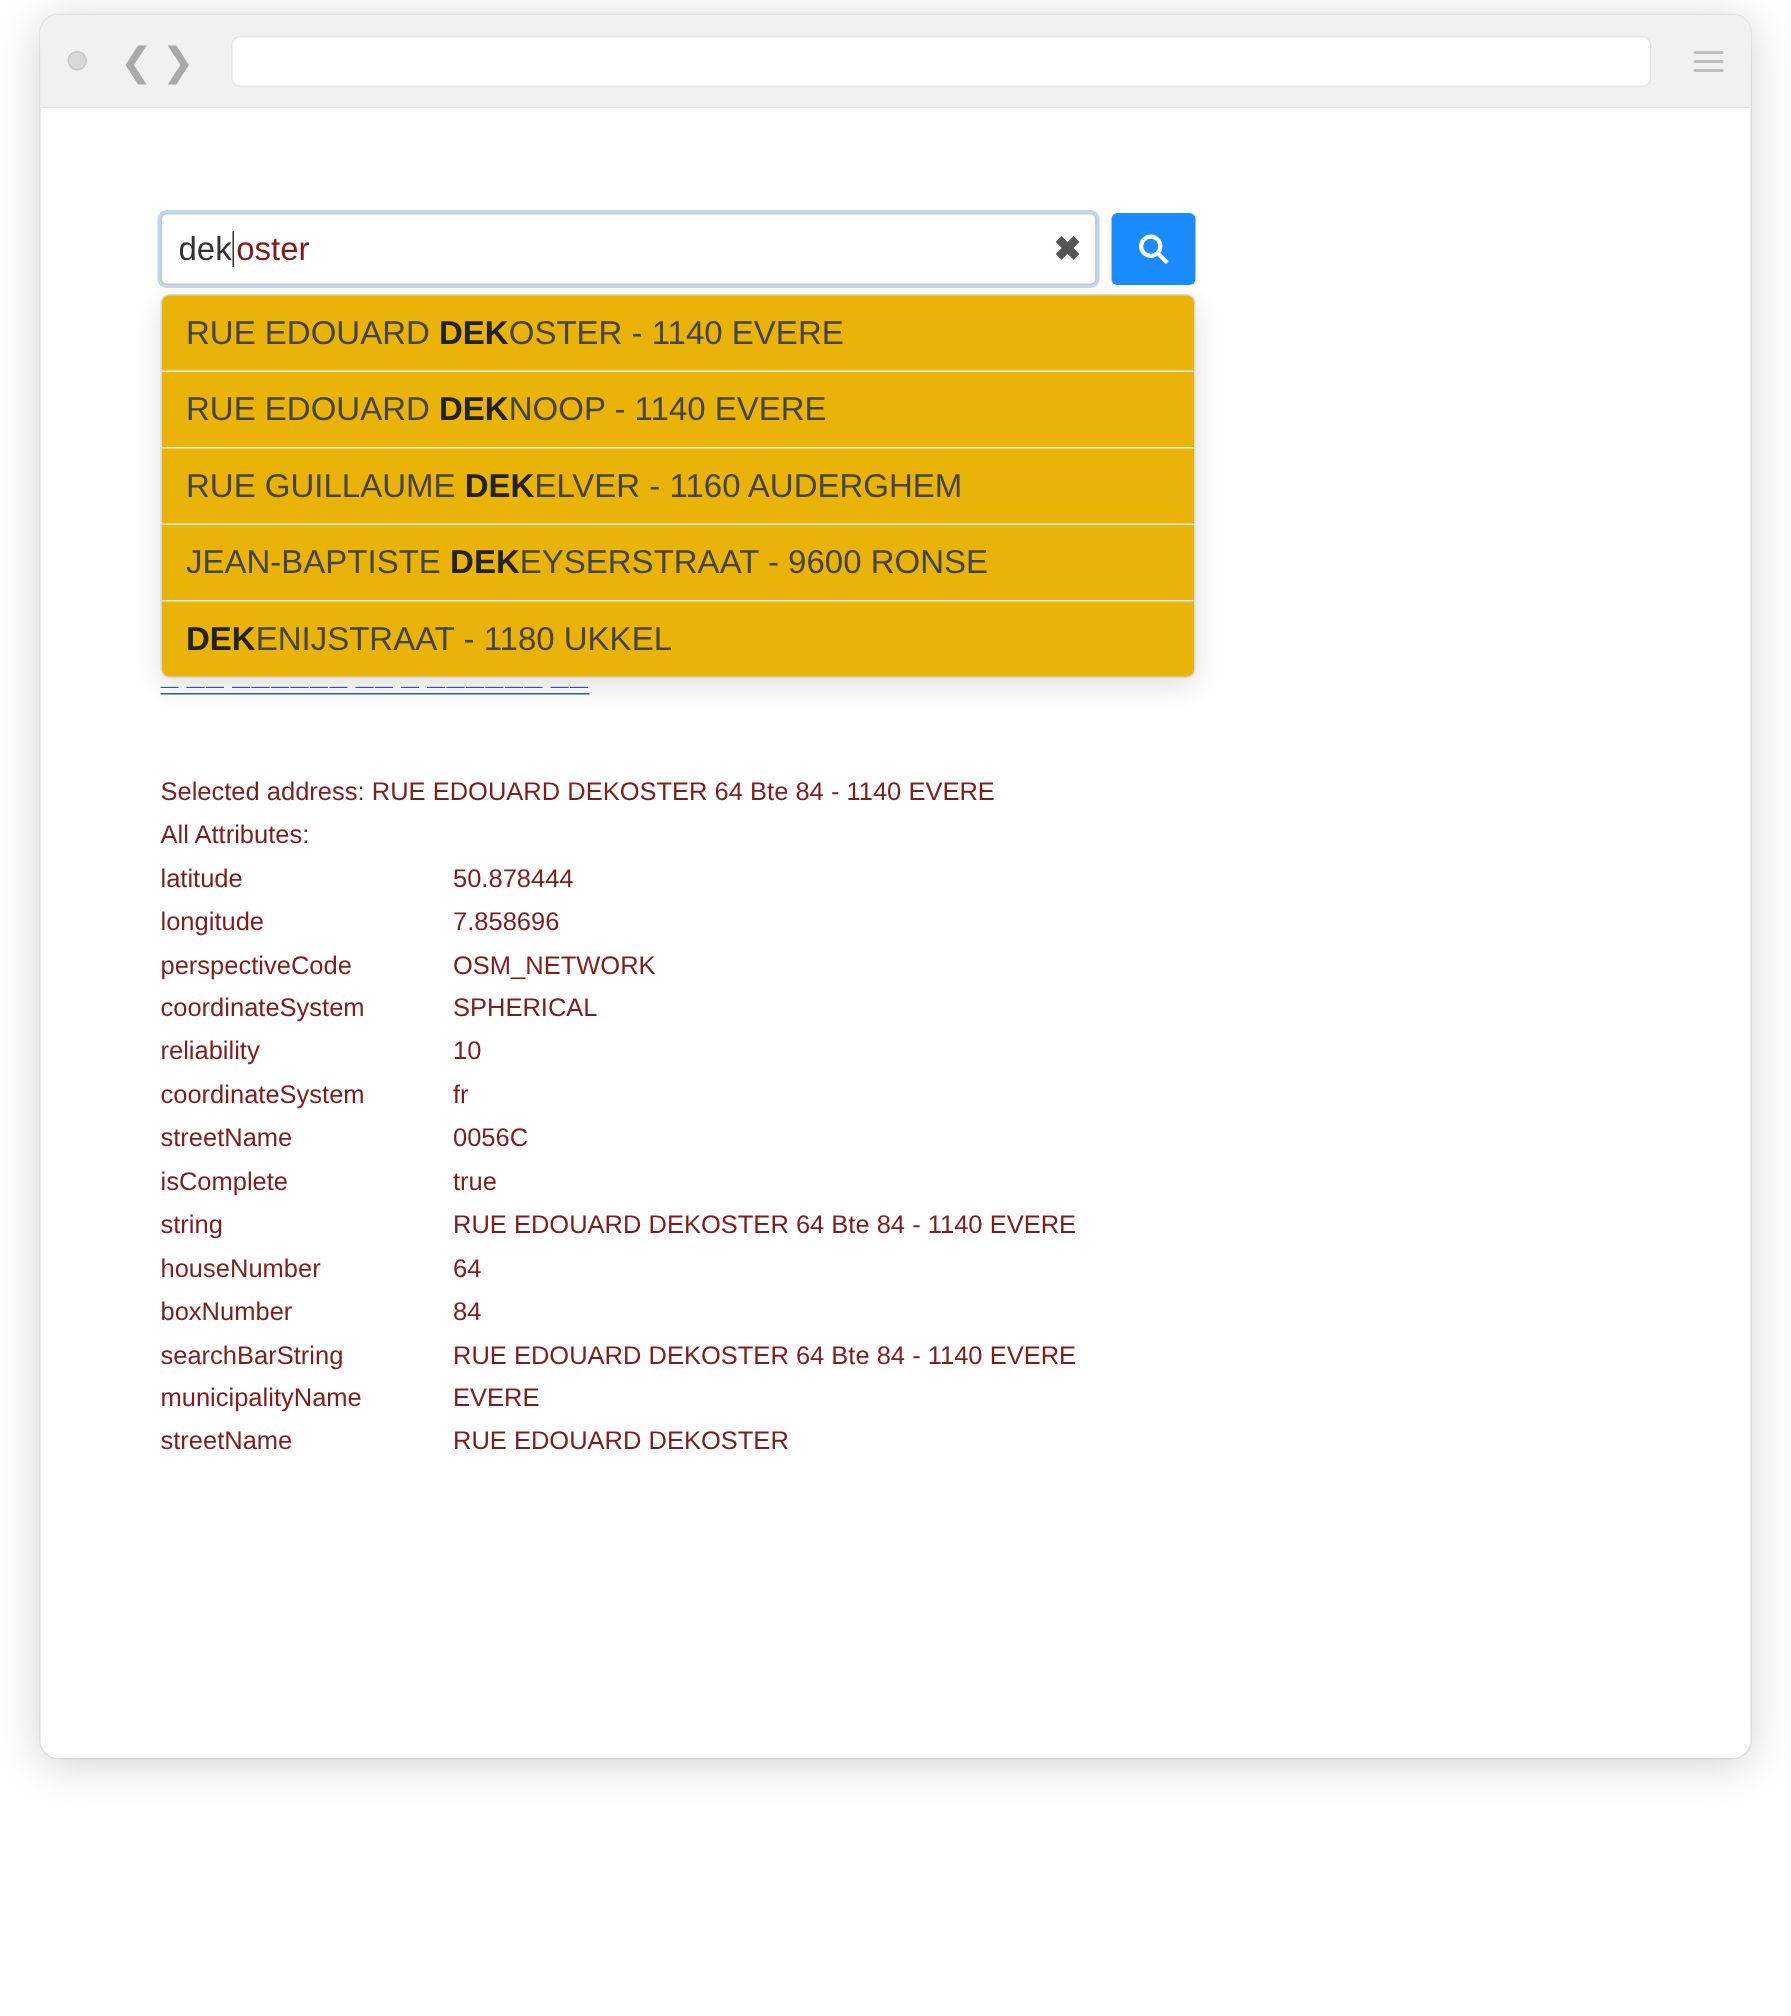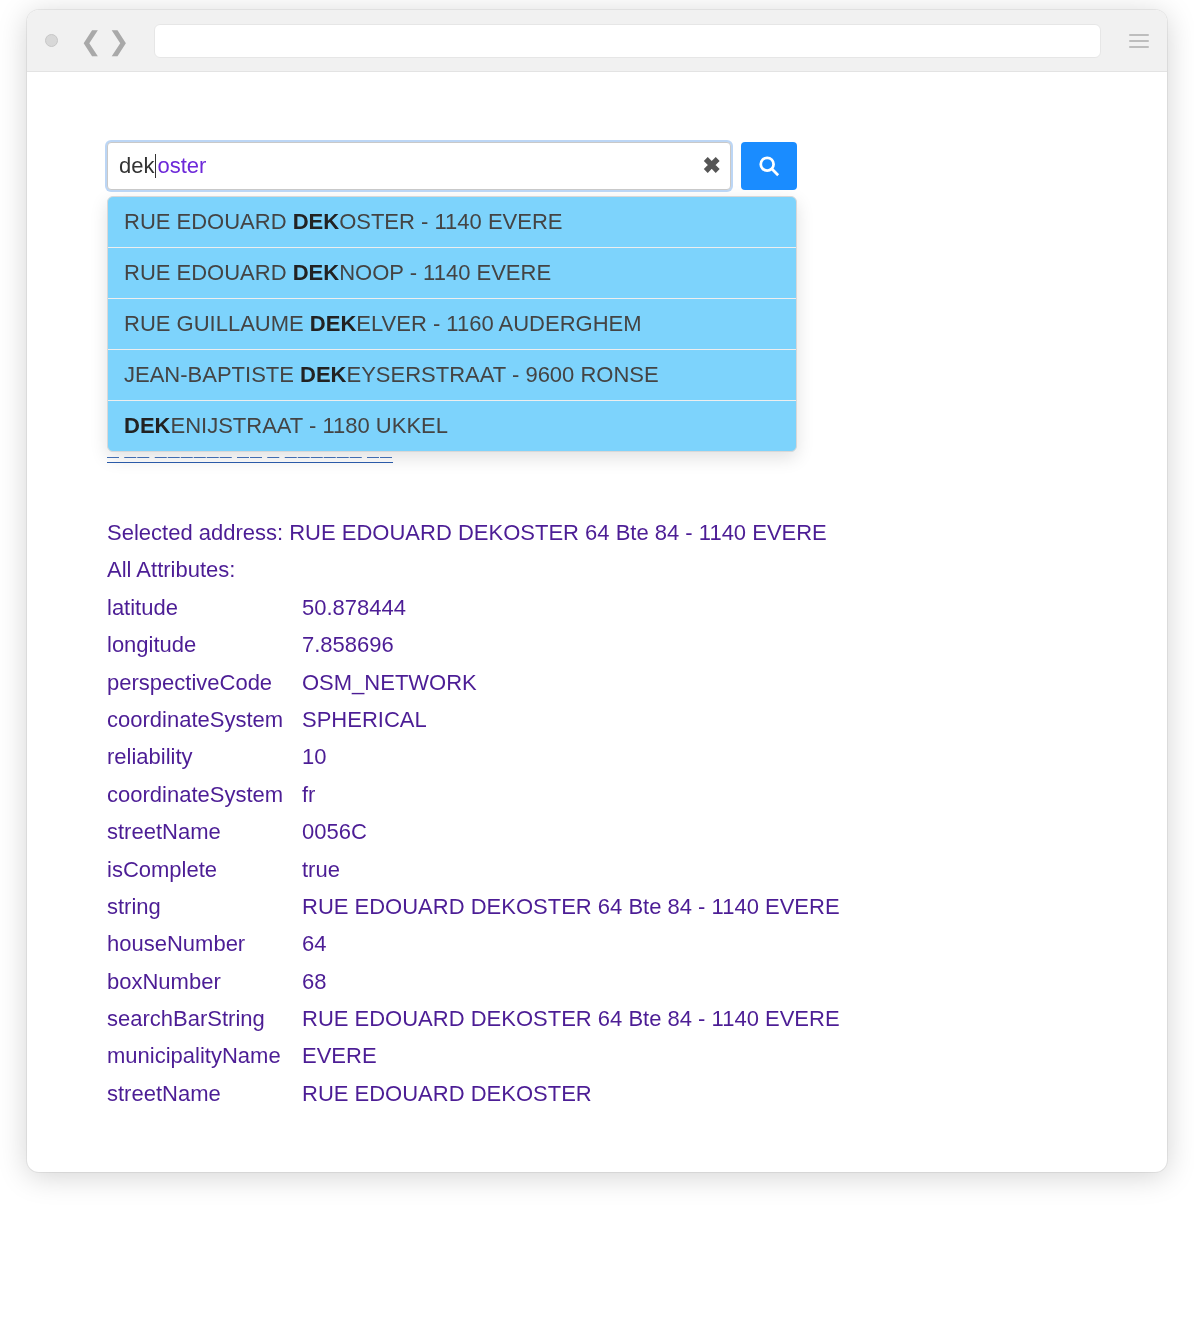--- a/index.html
+++ b/index.html
@@ -82,21 +82,21 @@
   }
   .ghost {
     position:absolute;
     left:12px; top:0; height:48px;
     display:flex; align-items:center;
     font-size:22px;
     pointer-events:none;
     user-select:none;
     color:#333;
   }
-  .ghost .ghost-pale { color:#6d28d9; }
+  .ghost .ghost-pale { color:#7f1d1d; }
   .caret {
     width:1px; height:24px; background:#333; margin:0 1px;
   }
   .clear-x {
     position:absolute;
     right:10px; top:0; height:48px;
     display:flex; align-items:center;
     font-size:22px; color:#555; font-weight:bold;
     cursor:pointer;
   }
@@ -105,40 +105,40 @@
     background:#1a8cff;
     border:none;
     border-radius:4px;
     display:flex; align-items:center; justify-content:center;
     cursor:pointer;
   }
   .searchbtn svg { width:22px; height:22px; fill:none; stroke:#fff; stroke-width:3; }
   .dropdown {
     margin-top: 6px;
     width: 690px;
-    background:#7dd3fc;
+    background:#eab308;
     border:1px solid #d8d8d8;
     border-radius:6px;
     box-shadow: 0 6px 18px rgba(0,0,0,0.12);
   }
   .dd-item {
     padding: 12px 16px;
     font-size:22px;
     color:#444;
     border-bottom:1px solid #eee;
     cursor:pointer;
   }
   .dd-item:last-child { border-bottom:none; }
   .dd-item b { font-weight:700; color:#222; }
   .peek {
     color:#2a5aa8; font-size:12px; letter-spacing:1px; text-decoration:underline; margin-top:-2px;
   }
   .results {
     margin-top: 50px;
-    font-size:22px; color:#4c1d95;
+    font-size:17px; color:#7f1d1d;
     line-height:1.7;
   }
   .attr-row {
     display:flex;
   }
   .attr-key {
     width: 195px;
     flex: 0 0 auto;
   }
   .attr-val {
@@ -235,21 +235,21 @@
           <div class="attr-row">
             <div class="attr-key">string</div>
             <div class="attr-val">RUE EDOUARD DEKOSTER 64 Bte 84 - 1140 EVERE</div>
           </div>
           <div class="attr-row">
             <div class="attr-key">houseNumber</div>
             <div class="attr-val">64</div>
           </div>
           <div class="attr-row">
             <div class="attr-key">boxNumber</div>
-            <div class="attr-val">68</div>
+            <div class="attr-val">84</div>
           </div>
           <div class="attr-row">
             <div class="attr-key">searchBarString</div>
             <div class="attr-val">RUE EDOUARD DEKOSTER 64 Bte 84 - 1140 EVERE</div>
           </div>
           <div class="attr-row">
             <div class="attr-key">municipalityName</div>
             <div class="attr-val">EVERE</div>
           </div>
           <div class="attr-row">

